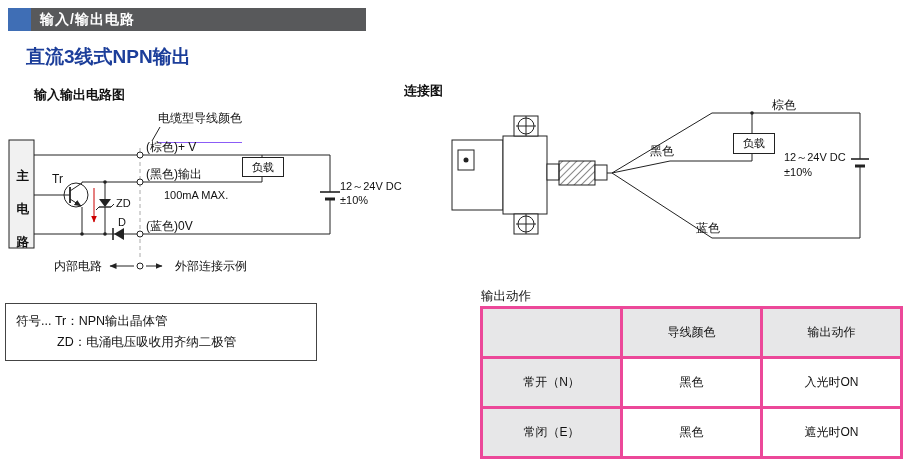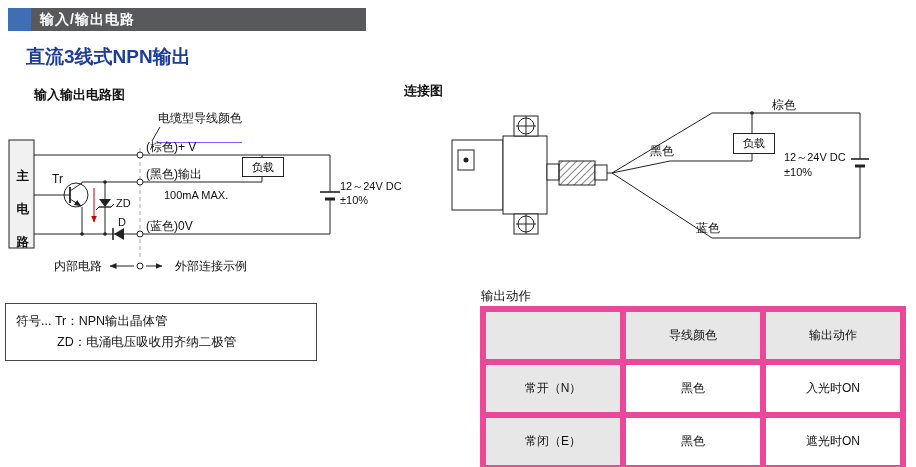--- a/index.html
+++ b/index.html
@@ -12,21 +12,21 @@
   .diagram-title{position:absolute;font-size:13px;font-weight:bold;color:#111;}
   .lbl{position:absolute;font-size:12px;line-height:14px;white-space:nowrap;color:#111;}
   .lbl.small{font-size:11px;line-height:13px;}
   .loadbox{position:absolute;border:1px solid #222;background:#fff;font-size:11px;text-align:center;white-space:nowrap;}
   .underlined{border-bottom:1px solid #8b5cf6;padding-bottom:17px;}
   .mainbox-text{position:absolute;left:7px;top:60px;width:14px;font-size:12.5px;line-height:33px;word-break:break-all;text-align:right;font-weight:bold;}
   .legend{position:absolute;left:5px;top:303px;width:296px;border:1px solid #444;padding:7px 4px 7px 10px;font-size:12.5px;line-height:21px;background:#fff;}
   .legend div:nth-child(2),.legend div:nth-child(3){padding-left:41px;}
   .out-title{position:absolute;left:481px;top:288px;font-size:12.5px;}
   table.out{position:absolute;left:480px;top:306px;width:420px;border-collapse:collapse;table-layout:fixed;background:#fff;}
-  table.out th,table.out td{border:6px solid #ec4899;height:21px;font-size:12px;font-weight:normal;text-align:center;padding:13px;margin-left:16px;}
+  table.out th,table.out td{border:3px solid #ec4899;height:21px;font-size:12px;font-weight:normal;text-align:center;padding:13px;margin-left:16px;}
   table.out th{background:#e7e7e8;}
   table.out td.mode{background:#e7e7e8;}
 </style>
 </head>
 <body>
 
 <div class="section-bar">
   <div class="accent"></div>
   <div class="bar-title">输入/输出电路</div>
 </div>

